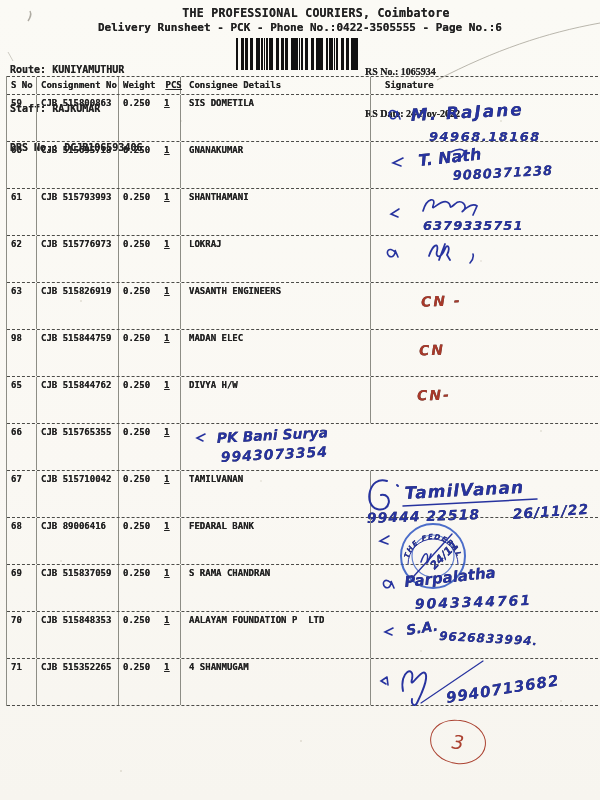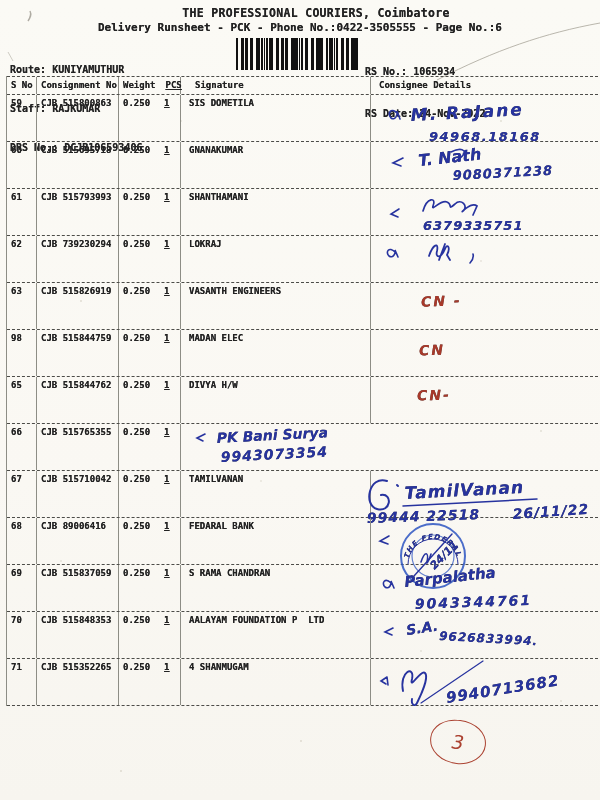--- a/index.html
+++ b/index.html
@@ -6,21 +6,21 @@
   body{
     width:600px;height:800px;position:relative;overflow:hidden;
     background:linear-gradient(180deg,#fbfaf5 0%,#faf8f3 60%,#f7f5ef 100%);
     font-family:"DejaVu Sans Mono",monospace;color:#1f1f1f;
   }
   .print{font-weight:bold;color:#222;text-shadow:0 0 .4px #444;}
   
   .title{position:absolute;left:16px;top:6px;width:600px;text-align:center;font-size:11.5px;letter-spacing:.3px;}
   .subtitle{position:absolute;left:0;top:21px;width:600px;text-align:center;font-size:11px;}
   .info-left{position:absolute;left:10px;top:37px;font-size:10px;line-height:13px;white-space:pre;}
-  .info-right{position:absolute;left:365px;top:37px;font-size:10px;line-height:14px;white-space:pre;}
+  .info-right{position:absolute;left:365px;top:37px;font-size:10px;line-height:14px;white-space:pre;font-family:Liberation Serif, serif;}
   .barcode{
     position:absolute;left:236px;top:38px;width:124px;height:32px;
     background:
       repeating-linear-gradient(90deg,#111 0 2px,transparent 2px 5px),
       repeating-linear-gradient(90deg,#111 0 1px,transparent 1px 7px),
       repeating-linear-gradient(90deg,transparent 0 9px,#111 9px 12px);
   }
   
   .table{position:absolute;left:6px;top:76px;width:591px;border-left:1px solid #8d8d85;}
   .row{display:grid;grid-template-columns:30px 82px 62px 190px 1fr;position:relative;
@@ -80,22 +80,22 @@
   <div>RS No.: 1065934</div>
   <div>RS Date: 24-Nov-2022</div>
 </div>
 
 <div class="table print">
 
   <div class="row header">
     <div class="c">S No</div>
     <div class="c">Consignment No</div>
     <div class="c wp"><span>Weight</span><span class="pcs">PCS</span></div>
+    <div class="c name">Consignee Details</div>
     <div class="c sig">Signature</div>
-    <div class="c name">Consignee Details</div>
   </div>
 
   <div class="row">
     <div class="c">59</div>
     <div class="c">CJB 515800863</div>
     <div class="c wp"><span>0.250</span><span class="pcs">1</span></div>
     <div class="c name">SIS DOMETILA</div>
     <div>
       <svg class="hw-svg" style="left:14px;top:4px;" width="230" height="50">
         <path d="M12 14 C6 8 2 14 6 19 C10 22 13 16 12 12 L15 20" stroke-width="1.6"></path>
@@ -129,21 +129,21 @@
       <svg class="hw-svg" style="left:16px;top:2px;" width="230" height="50">
         <path d="M12 18 L4 23 L11 26" stroke-width="1.6"></path>
         <path d="M36 20 C40 6 50 6 46 15 C44 21 54 8 60 11 C66 13 60 20 68 13 C74 7 82 15 76 20 C72 24 84 10 90 15 L86 24" stroke-width="1.7"></path>
         <text x="36" y="39" font-size="13" letter-spacing="1">6379335751</text>
       </svg>
     </div>
   </div>
 
   <div class="row">
     <div class="c">62</div>
-    <div class="c">CJB 739230294</div>
+    <div class="c">CJB 515776973</div>
     <div class="c wp"><span>0.250</span><span class="pcs">1</span></div>
     <div class="c name">LOKRAJ</div>
     <div>
       <svg class="hw-svg" style="left:14px;top:4px;" width="230" height="50">
         <path d="M10 12 C4 6 0 12 4 16 C8 19 11 13 10 10 L13 17" stroke-width="1.6"></path>
         <path d="M44 16 C48 4 54 2 52 11 C50 18 56 19 60 9 C62 3 66 7 62 15 L65 20 M60 4 L54 20" stroke-width="1.8"></path>
         <path d="M88 14 C89 18 87 21 85 23" stroke-width="1.6"></path>
       </svg>
     </div>
   </div>

